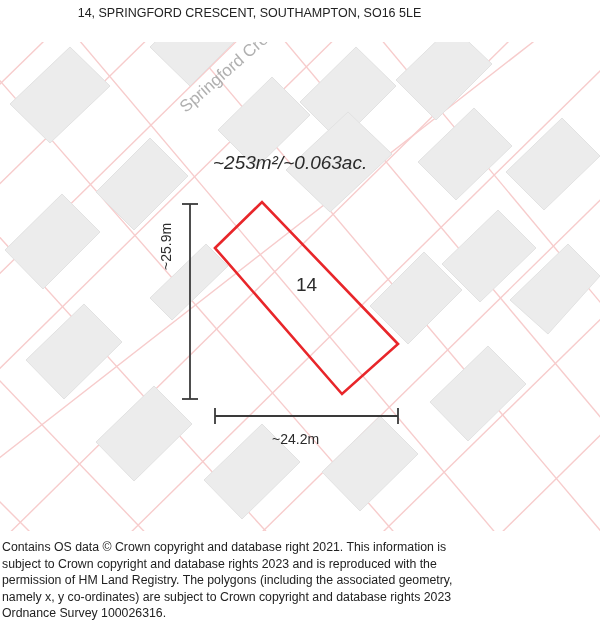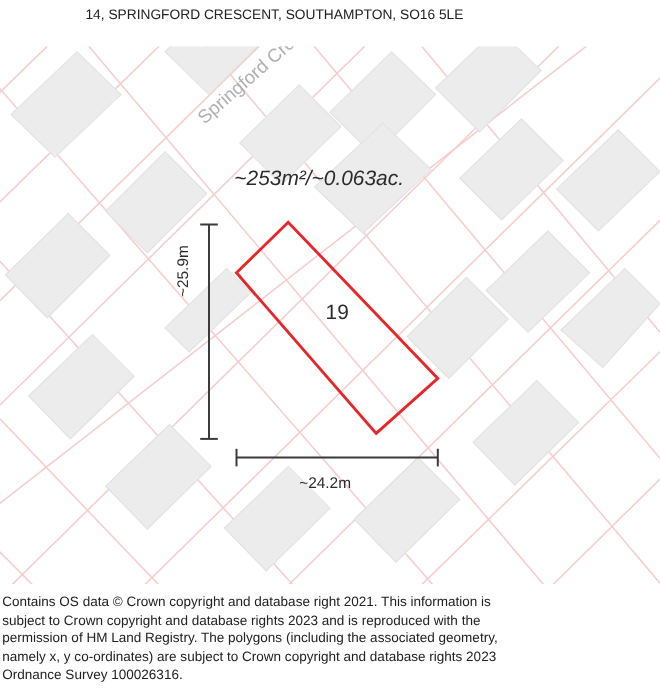--- a/index.html
+++ b/index.html
@@ -190,20 +190,20 @@
         <g stroke="#3a3a3a" stroke-width="1.8">
           <line x1="215" y1="374" x2="398" y2="374"></line>
           <line x1="215" y1="366" x2="215" y2="382"></line>
           <line x1="398" y1="366" x2="398" y2="382"></line>
         </g>
       </g>
     </svg>
 
     <div class="street-label">Springford Crescent</div>
     <div class="area-label">~253m²/~0.063ac.</div>
-    <div class="plot-number">19</div>
+    <div class="plot-number">14</div>
     <div class="dim-vert">~25.9m</div>
     <div class="dim-horiz">~24.2m</div>
   </div>
 
   <div class="footer">Contains OS data © Crown copyright and database right 2021. This information is subject to Crown copyright and database rights 2023 and is reproduced with the permission of HM Land Registry. The polygons (including the associated geometry, namely x, y co-ordinates) are subject to Crown copyright and database rights 2023 Ordnance Survey 100026316.</div>
 
 </div>
 
 </body></html>

